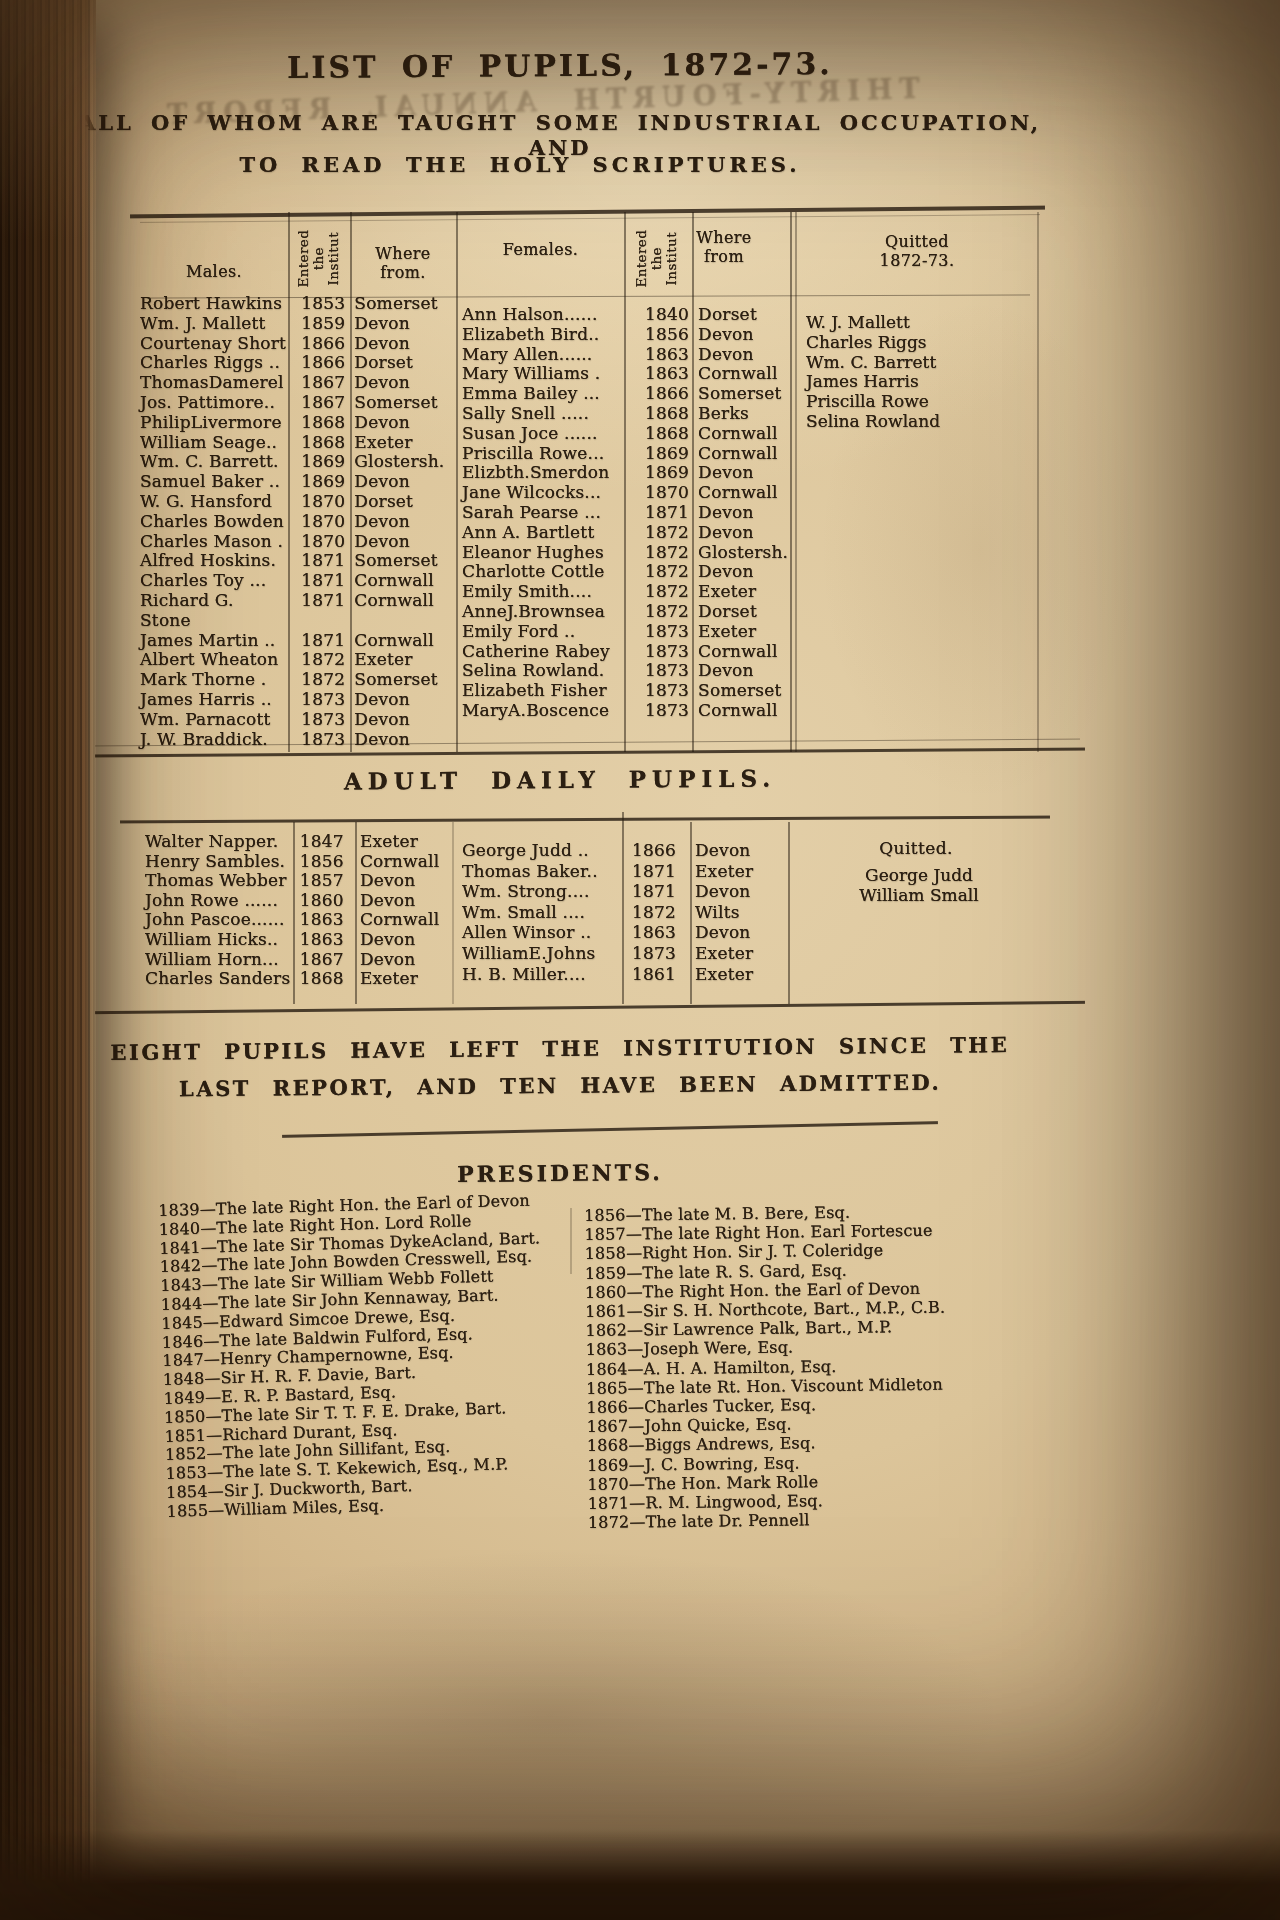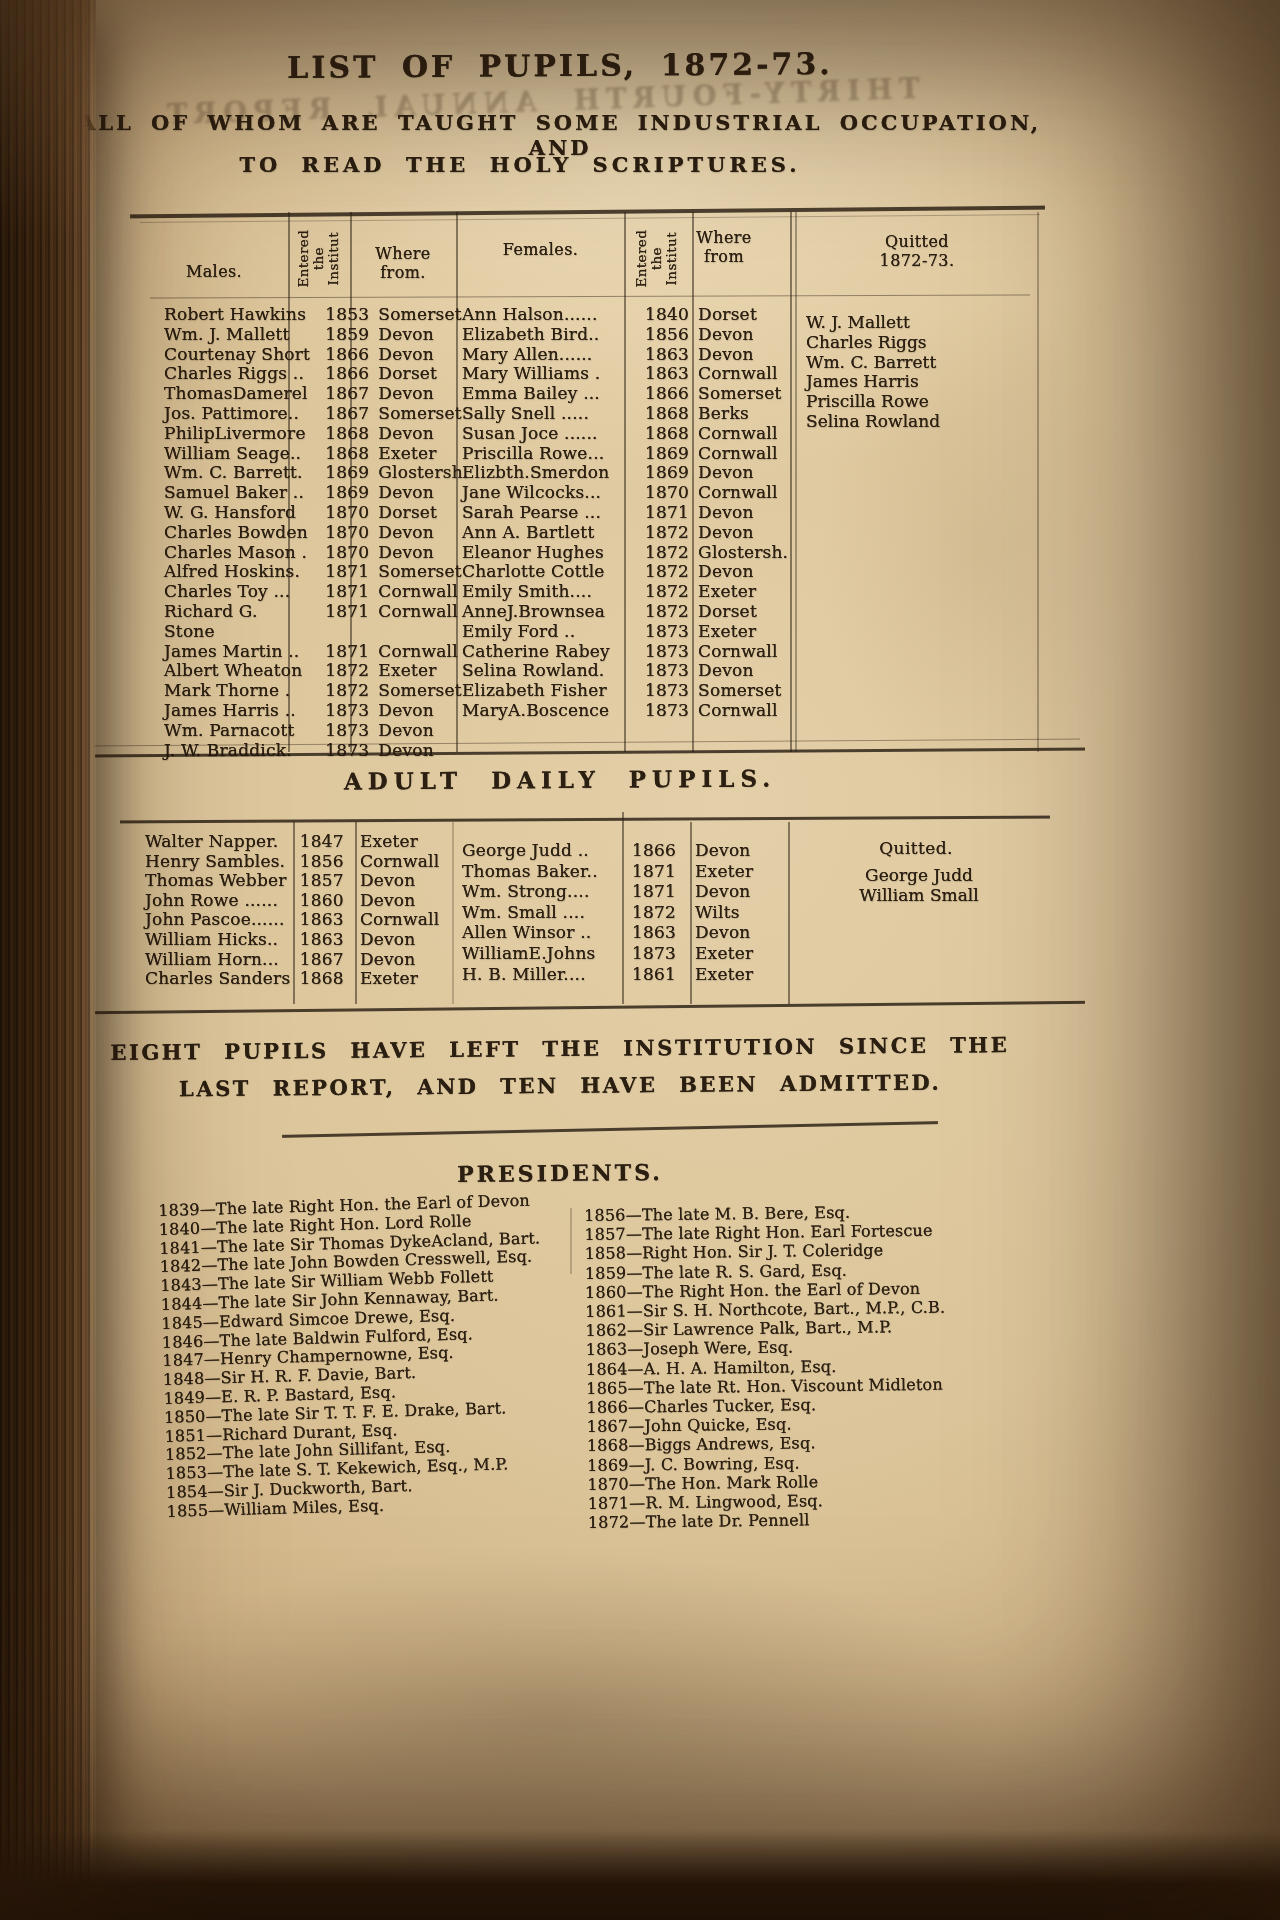--- a/index.html
+++ b/index.html
@@ -92,21 +92,21 @@
 
       <div class="vline" style="left:148px;top:2px;height:540px;"></div>
       <div class="vline" style="left:210px;top:2px;height:540px;"></div>
       <div class="vline" style="left:316px;top:2px;height:540px;"></div>
       <div class="vline" style="left:484px;top:2px;height:540px;"></div>
       <div class="vline" style="left:552px;top:2px;height:540px;"></div>
       <div class="vline" style="left:650px;top:2px;height:540px;"></div>
       <div class="vline" style="left:655px;top:2px;height:540px;opacity:.7;"></div>
       <div class="vline" style="left:897px;top:2px;height:540px;opacity:.6;"></div>
 
-      <div class="rows males" style="left:0;top:95px;width:316px;margin-left:24px;">
+      <div class="rows males" style="left:0;top:84px;width:316px;">
 
           <div class="row">
             <span class="name">Robert Hawkins</span>
             <span class="year">1853</span>
             <span class="from">Somerset</span>
           </div>
 
           <div class="row">
             <span class="name">Wm. J. Mallett</span>
             <span class="year">1859</span>

